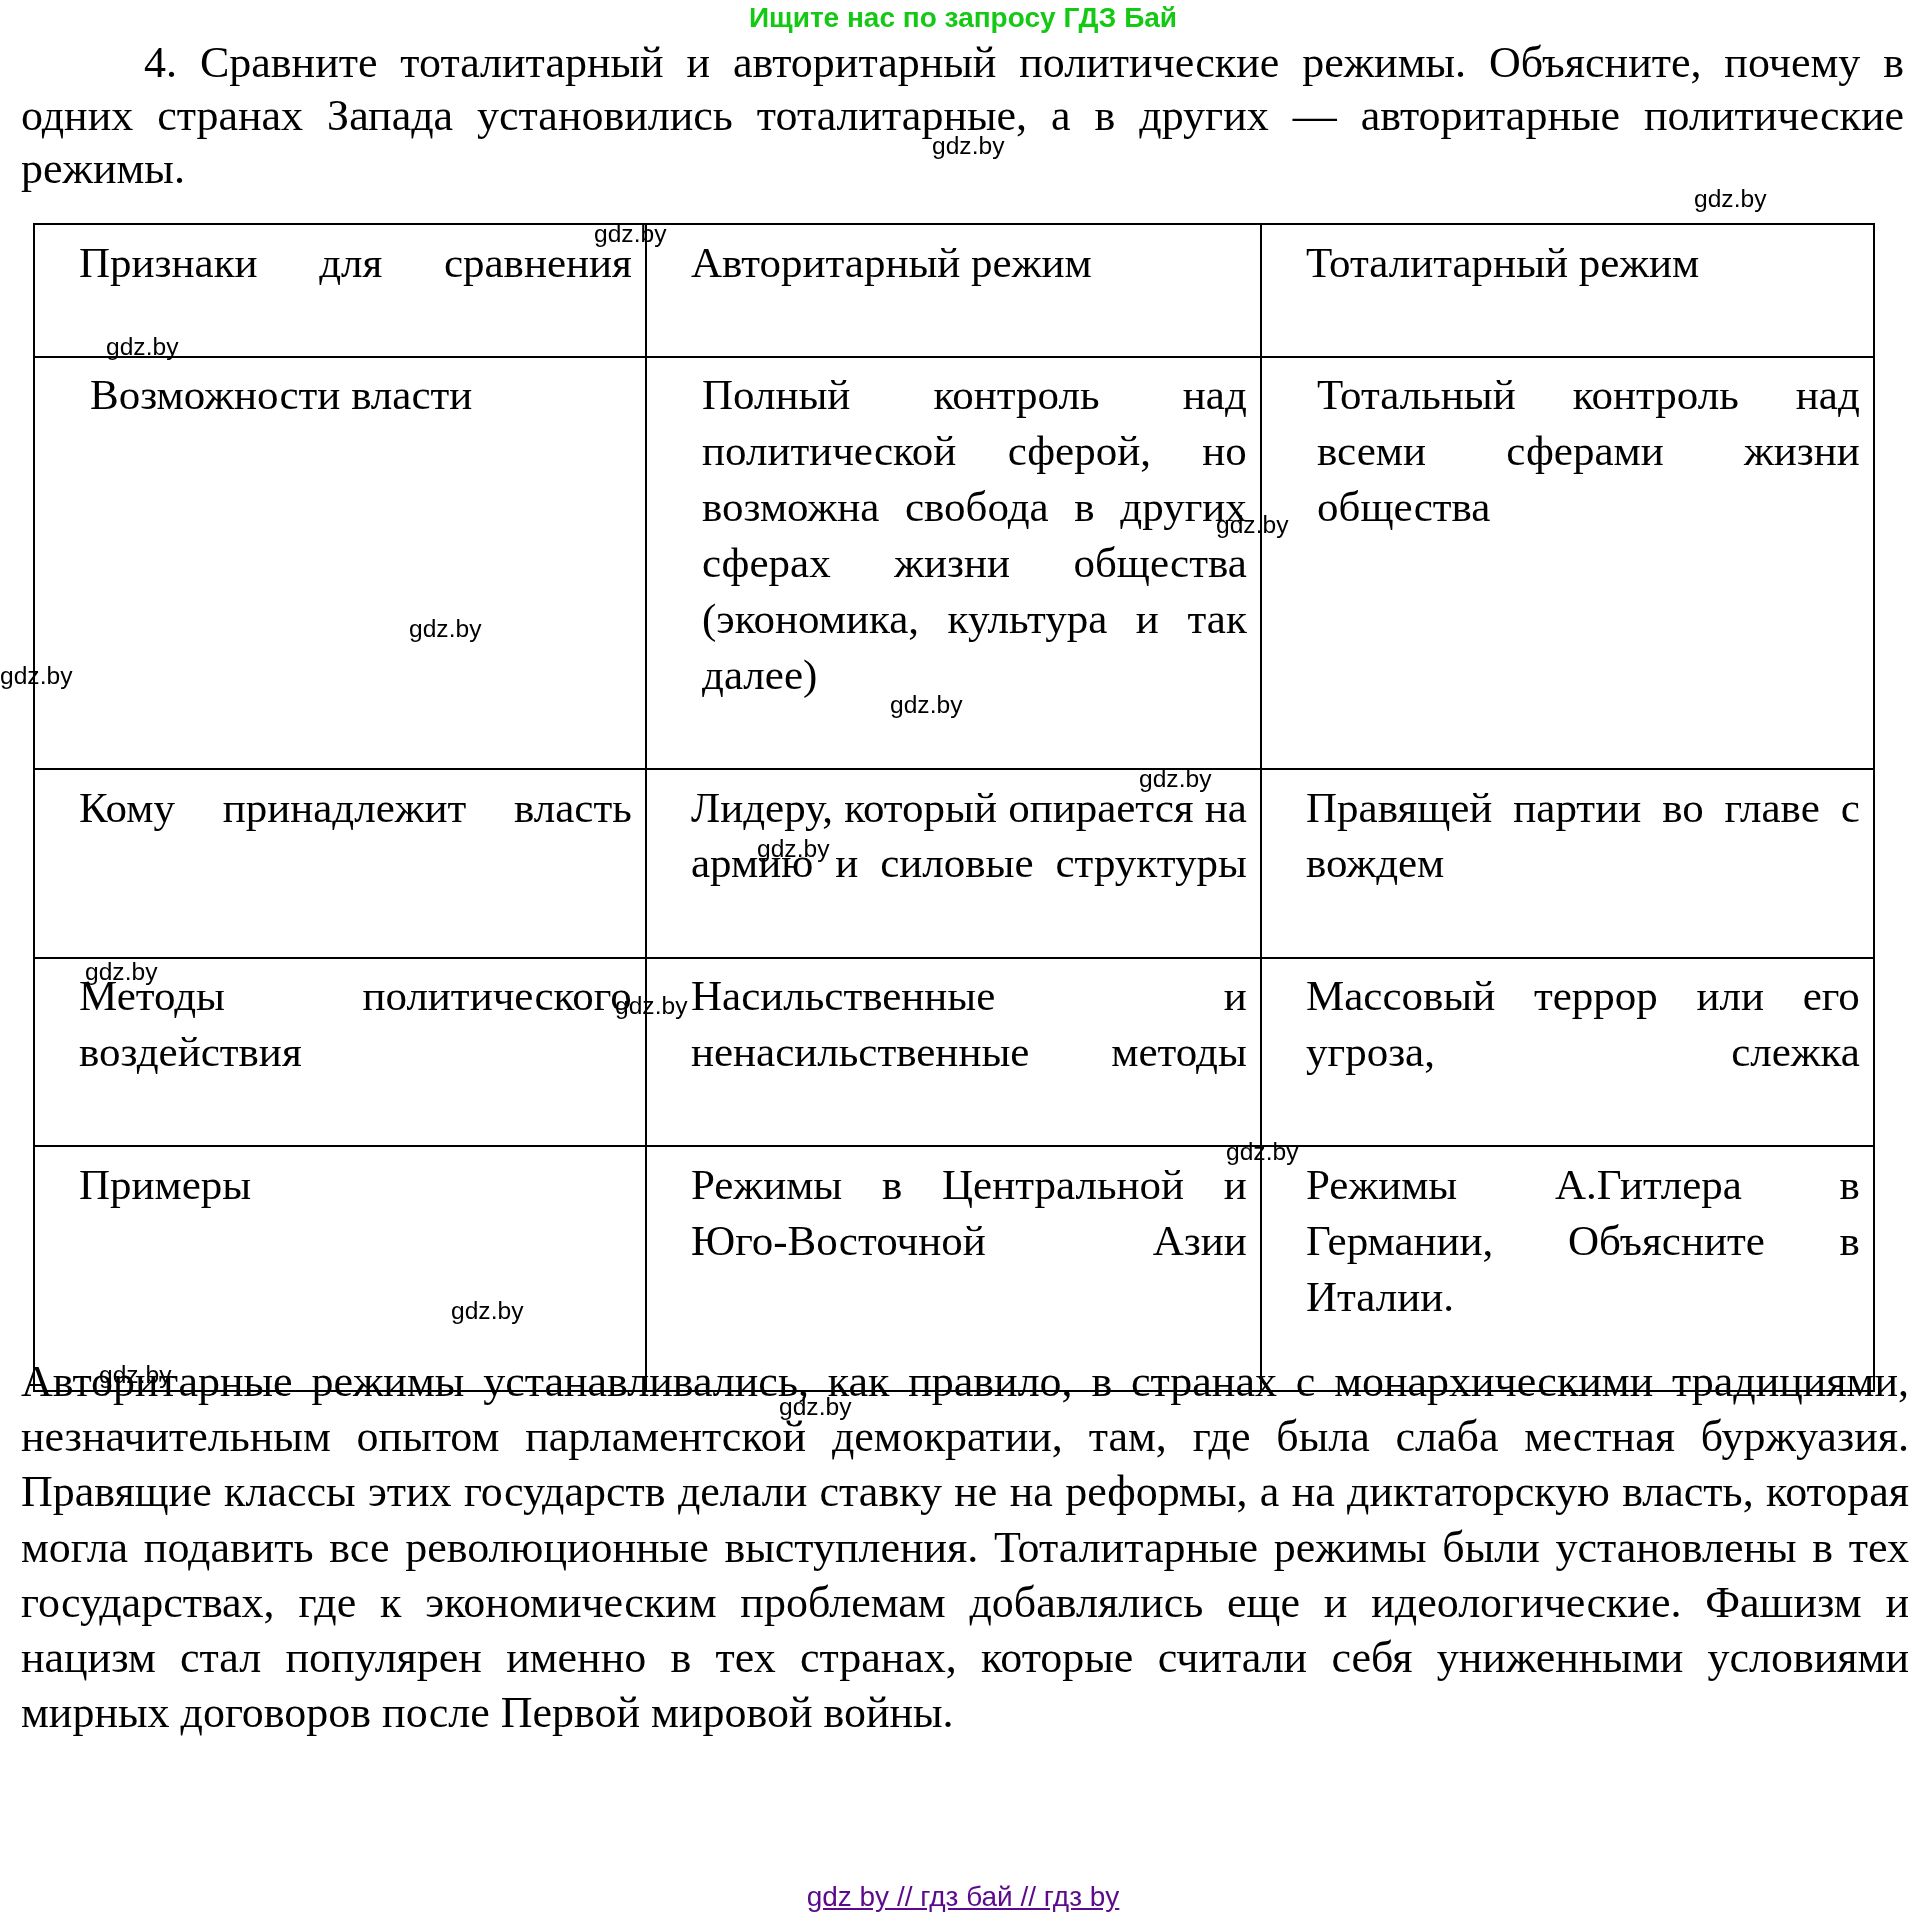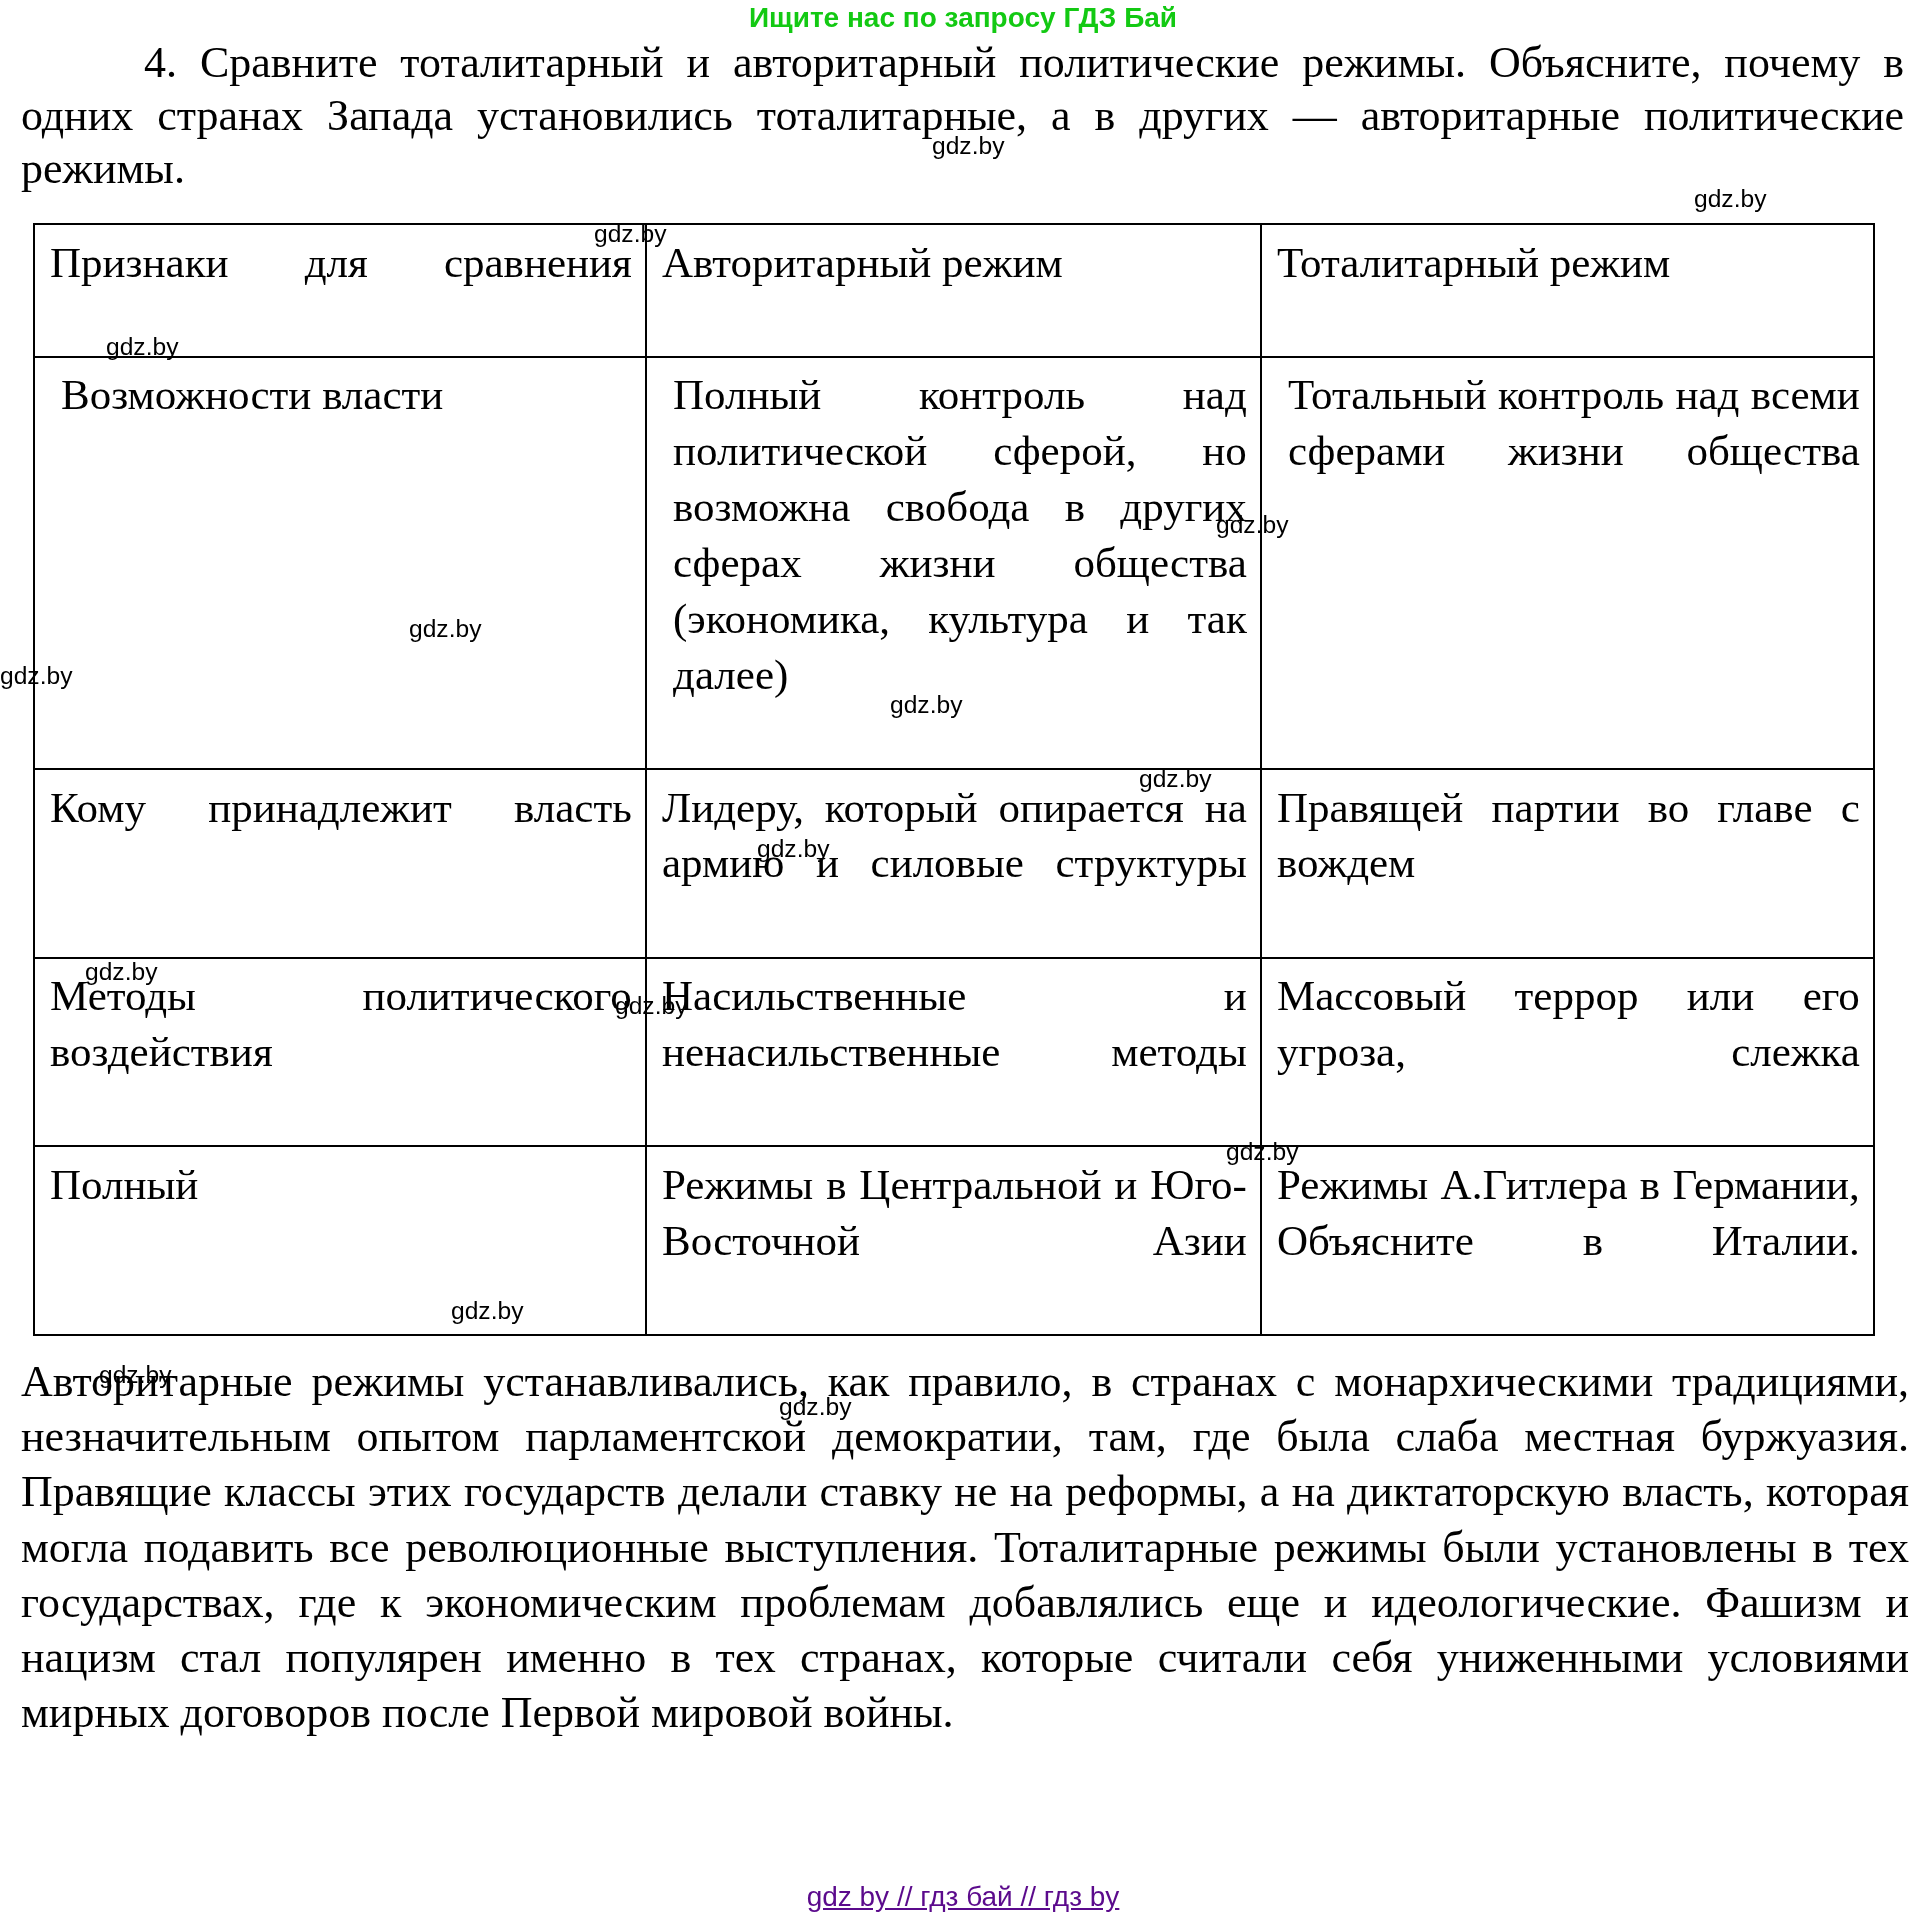--- a/index.html
+++ b/index.html
@@ -63,21 +63,21 @@
   .cmp-table td {
     border: 2.8px solid #000000;
     vertical-align: top;
     padding: 9.5px 13.2px 9.5px 15px;
     font-size: 43px;
     line-height: 1.30;
     text-align: justify;
     text-justify: inter-word;
     position: relative;
   }
-  .cmp-table td .cell-text { display: block; }
+  .cmp-table td .cell-text { display: block; margin-left: 29px; }
   .cmp-table col.c1 { width: 612px; }
   .cmp-table col.c2 { width: 615px; }
   .cmp-table col.c3 { width: 613px; }
 
   .row-head td { height: 95px; }
   .row-1 td { height: 284px; padding-left: 26px; }
   .row-2 td { height: 166px; }
   .row-3 td { height: 166px; }
   .row-4 td { height: 151px; }
 
@@ -185,21 +185,21 @@
         <td>
           <span class="cell-text just-all">Насильственные и ненасильственные методы</span>
         </td>
         <td>
           <span class="cell-text just-all">Массовый террор или его угроза, слежка</span>
         </td>
       </tr>
 
       <tr class="row-4">
         <td>
-          <span class="cell-text">Полный</span>
+          <span class="cell-text">Примеры</span>
         </td>
         <td>
           <span class="cell-text just-all">Режимы в Центральной и Юго-Восточной Азии</span>
         </td>
         <td>
           <span class="cell-text just-all">Режимы А.Гитлера в Германии, Объясните в Италии.</span>
         </td>
       </tr>
     </tbody>
   </table>

